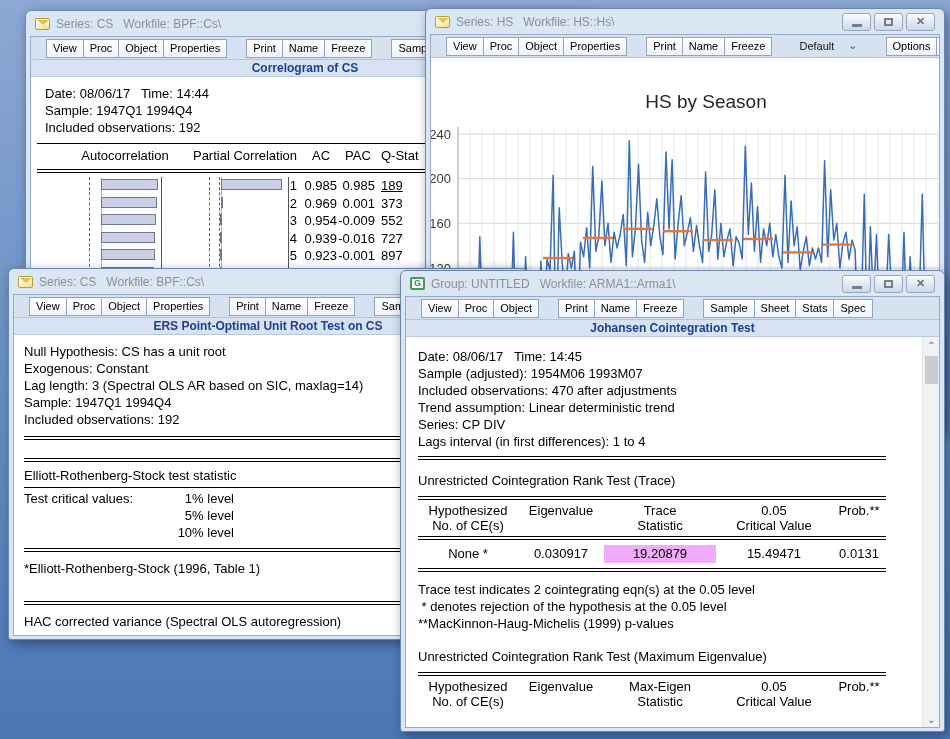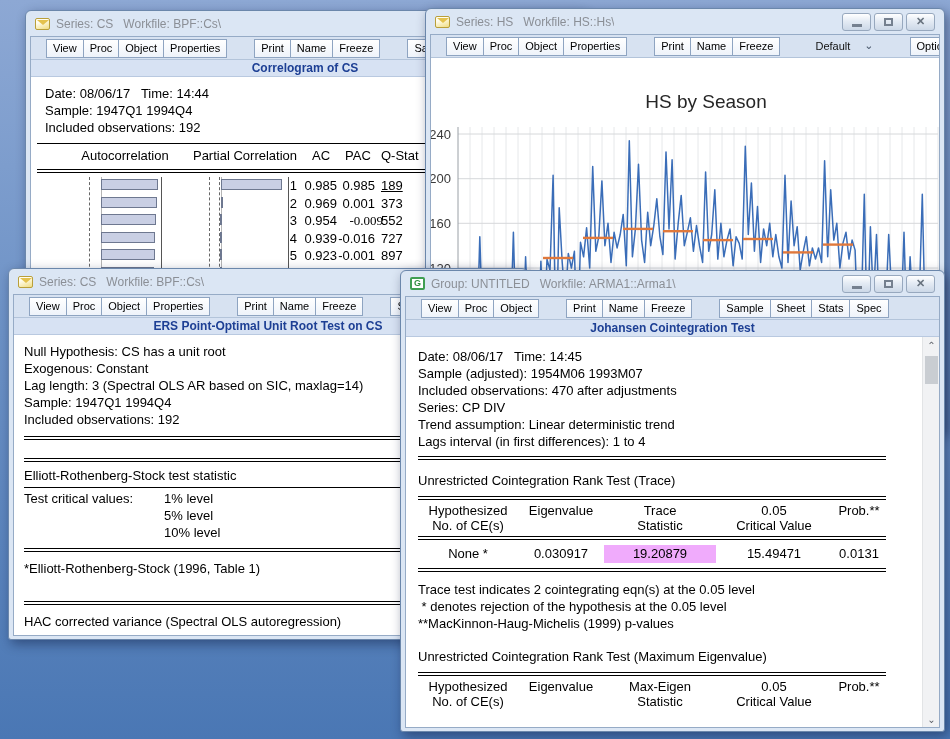--- a/index.html
+++ b/index.html
@@ -22,21 +22,21 @@
   .glyph-min { width:10px; height:3px; background:#75808f; margin-top:7px; }
   .glyph-max { width:9px; height:8px; border:2px solid #75808f; }
   .glyph-close { font-size:11px; color:#68737f; font-weight:bold; line-height:1; }
   .win-body { background:#fff; border:1px solid #96abc6; overflow:hidden;
     position:relative; }
 
   
   .toolbar { display:flex; align-items:center; background:#d7e2f1;
     border-bottom:1px solid #b3c4da; height:23px; padding:1px 2px;
     overflow:hidden; flex-wrap:nowrap; }
-  .tb-group { display:flex; margin-right:15px; flex:none;padding-left:13px; }
+  .tb-group { display:flex; margin-right:7px; flex:none;padding-left:13px; }
   .tb-btn { font-size:11px; padding:2px 6px 3px; color:#000; white-space:nowrap;
     background:linear-gradient(#ffffff,#eef3fa); border:1px solid #8ea4c1;
     margin-right:-1px; cursor:default; font-family:"Liberation Sans",sans-serif; }
   .tb-dd { display:flex; align-items:center; gap:14px; font-size:11px;
     color:#111; padding:2px 8px 3px; background:#d7e2f1; white-space:nowrap; }
   .tb-dd .chev { font-size:11px; color:#49586c; line-height:.6; }
 
   
   .view-header { height:17px; line-height:16px; text-align:center;
     font-size:12px; font-weight:bold; color:#1d3f94; background:#d7e2f3;
@@ -55,21 +55,21 @@
   .h-center { text-align:center; }
   #corr-rows { position:relative; height:112px; margin-top:4px; }
   .crow { position:absolute; left:0; width:100%; height:17px; }
   .cbar { position:absolute; top:2px; height:11px; background:#c9cfe4;
     border:1px solid #6e7890; }
   .cnum { position:absolute; top:1px; text-align:right; font-size:13px; }
   .vline { position:absolute; top:0; width:0; }
 
   
   .flow { padding:8px 10px 0 10px; }
-  .lvl { display:inline-block; margin-left:140px; width:70px; text-align:left; }
+  .lvl { display:inline-block; margin-left:140px; width:70px; text-align:right; }
   .two { position:relative; }
   .two .lead { position:absolute; left:0; top:0; }
 
   
   .jinfo { padding:11px 0 0 12px; }
   .jrule { margin-left:12px; width:468px; }
   .jtitle { margin:12px 0 7px 12px; }
   .jgrid { display:grid; grid-template-columns:100px 86px 112px 116px 54px;
     margin-left:12px; width:468px; text-align:center; }
   .jh div { line-height:15px; }
@@ -168,21 +168,21 @@
               <span class="cnum" style="left: 238px; width: 28px;">2</span>
               <span class="cnum" style="left: 268px; width: 38px;">0.969</span>
               <span class="cnum" style="left: 304px; width: 40px;">0.001</span>
               <span class="cnum" style="left: 350px; width: 60px; text-align: left;">373</span>
             </div>
             <div class="crow" style="top: 35px;">
               <div class="cbar" style="left: 70px; width: 55.332px;"></div>
               <div class="cbar" style="left: 189px; width: 1px;"></div>
               <span class="cnum" style="left: 238px; width: 28px;">3</span>
               <span class="cnum" style="left: 268px; width: 38px;">0.954</span>
-              <span class="cnum" style="left: 312px; width: 40px; font-family: Liberation Serif, serif;">-0.009</span>
+              <span class="cnum" style="left: 304px; width: 40px;">-0.009</span>
               <span class="cnum" style="left: 350px; width: 60px; text-align: left;">552</span>
             </div>
             <div class="crow" style="top: 52.5px;">
               <div class="cbar" style="left: 70px; width: 54.462px;"></div>
               <div class="cbar" style="left: 189px; width: 1px;"></div>
               <span class="cnum" style="left: 238px; width: 28px;">4</span>
               <span class="cnum" style="left: 268px; width: 38px;">0.939</span>
               <span class="cnum" style="left: 304px; width: 40px;">-0.016</span>
               <span class="cnum" style="left: 350px; width: 60px; text-align: left;">727</span>
             </div>
@@ -397,22 +397,22 @@
             <button class="tb-btn">Stats</button>
             <button class="tb-btn">Spec</button>
           </span>
         </div>
       <div class="view-header">Johansen Cointegration Test</div>
       <div class="content" style="height:391px">
         <div class="jinfo">
             <div class="tline">Date: 08/06/17   Time: 14:45</div>
             <div class="tline">Sample (adjusted): 1954M06 1993M07</div>
             <div class="tline">Included observations: 470 after adjustments</div>
+            <div class="tline">Trend assumption: Linear deterministic trend</div>
             <div class="tline">Series: CP DIV</div>
-            <div class="tline">Trend assumption: Linear deterministic trend</div>
             <div class="tline">Lags interval (in first differences): 1 to 4</div>
           </div>
         <div class="dbl jrule" style="margin-top:6px"></div>
         <div class="tline jtitle">Unrestricted Cointegration Rank Test (Trace)</div>
         <div id="jtrace">
             <div class="dbl jrule"></div>
             <div class="jgrid jh" style="margin: 3px 0px 3px 12px;">
               <div>
                 <div>Hypothesized</div>
                 <div>No. of CE(s)</div>

